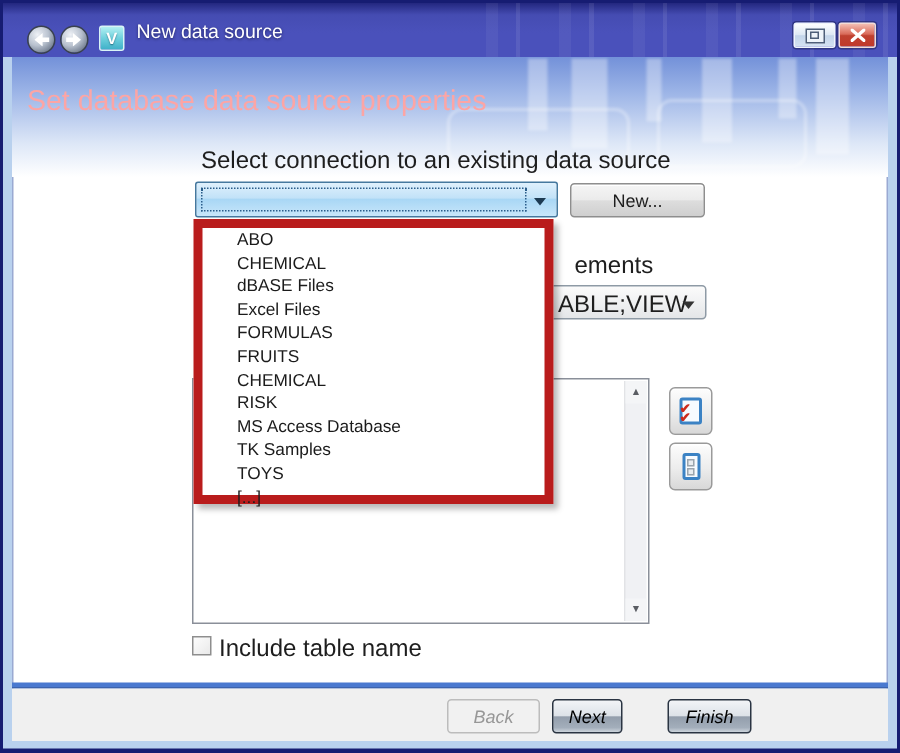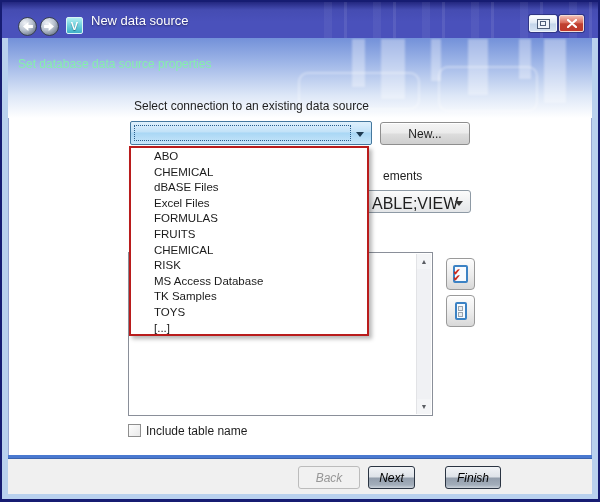--- a/index.html
+++ b/index.html
@@ -25,43 +25,43 @@
     display:flex;align-items:center;justify-content:center;text-shadow:0 1px 1px rgba(0,60,80,.6);}
   .wtitle{position:absolute;left:89px;top:0;height:36px;line-height:38px;color:#fff;font-size:13px;
     text-shadow:0 1px 2px rgba(0,0,30,.55);}
   .ctrl{position:absolute;top:13px;height:17px;border-radius:2px;box-sizing:border-box;
     display:flex;align-items:center;justify-content:center;box-shadow:0 0 0 1px rgba(30,34,90,.55);}
   .ctrl.max{left:527px;width:28px;background:linear-gradient(180deg,#fdfeff 0%,#dde8f4 48%,#c3d5ea 52%,#d4e2f2 100%);border:1px solid #f0f5fb;}
   .ctrl.close{left:557px;width:25px;background:linear-gradient(180deg,#f3bdb2 0%,#d96a59 45%,#bf4130 52%,#c0392b 100%);border:1px solid #f2dcd6;}
   .maxglyph{width:11px;height:8px;border:1px solid #4e5f79;background:#eef4fa;display:flex;align-items:center;justify-content:center;}
   .maxglyph span{display:block;width:4px;height:3px;border:1px solid #4e5f79;}
   
-  .heading{position:absolute;left:18px;top:57px;font-size:12px;color:#86efac;}
-  .lbl{position:absolute;font-size:12px;color:#1e1e1e;}
+  .heading{position:absolute;left:18px;top:57px;font-size:19px;color:#fca5a5;}
+  .lbl{position:absolute;font-size:16px;color:#1e1e1e;}
   
   .combo1{position:absolute;left:130px;top:121px;width:242px;height:24px;box-sizing:border-box;
     border:1px solid #45789e;border-radius:2px;
     background:linear-gradient(180deg,#dff0fc 0%,#c2e2f8 45%,#a9d7f5 50%,#c8e6fa 100%);}
   .combo1 .focusrect{position:absolute;left:3px;top:3px;right:20px;bottom:3px;border:1px dotted #2a5d8a;}
   .combo1 .val{position:absolute;left:7px;top:4px;font-size:12px;color:#111;}
   .combo-arrow{position:absolute;right:7px;top:10px;width:0;height:0;
     border-left:4px solid transparent;border-right:4px solid transparent;border-top:5px solid #1d3a52;}
   
   .lightbtn{position:absolute;box-sizing:border-box;border:1px solid #8e8e8e;border-radius:3px;
     background:linear-gradient(180deg,#f5f5f5 0%,#ebebeb 48%,#dddddd 52%,#cfcfcf 100%);
     font-size:12px;color:#1e1e1e;display:flex;align-items:center;justify-content:center;box-shadow:inset 0 1px 0 #fff;}
   
   .combo2{position:absolute;left:365px;top:190px;width:106px;height:23px;box-sizing:border-box;z-index:10;
     border:1px solid #8e9aa5;border-radius:3px;
     background:linear-gradient(180deg,#fbfbfb 0%,#f0f1f2 50%,#e4e6e8 100%);}
   .combo2 .val{position:absolute;left:6px;top:4px;font-size:16px;color:#1e1e1e;}
   .combo2 .combo-arrow{border-top-color:#333;}
   
   .ddlist{position:absolute;left:129px;top:146px;width:240px;height:190px;box-sizing:border-box;z-index:50;
-    background:#fff;border:2px solid #b91c1c;box-shadow:3px 3px 4px rgba(0,0,0,.28);}
+    background:#fff;border:6px solid #b91c1c;box-shadow:3px 3px 4px rgba(0,0,0,.28);}
   .ddlist ul{margin:0;padding:1px 0 0 0;list-style:none;}
   .ddlist li{height:15.6px;line-height:15.6px;padding-left:23px;font-size:11.5px;color:#1b1b1b;cursor:default;}
   
   .stmtbox{position:absolute;left:128px;top:252px;width:305px;height:164px;box-sizing:border-box;z-index:4;
     background:#fff;border:1px solid #8a8f99;}
   .vscroll{position:absolute;right:1px;top:1px;width:15px;height:160px;background:#f0f1f4;border-left:1px solid #e2e3e6;box-sizing:border-box;}
   .varrow{position:absolute;left:0;width:14px;height:15px;display:flex;align-items:center;justify-content:center;
     font-size:7px;color:#5a5d63;background:#f4f5f7;}
   .varrow.up{top:0;}
   .varrow.down{bottom:0;}

